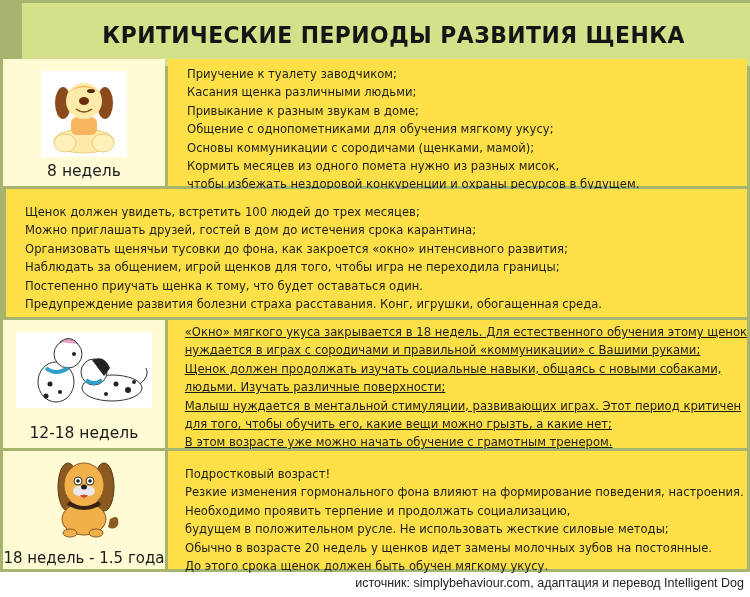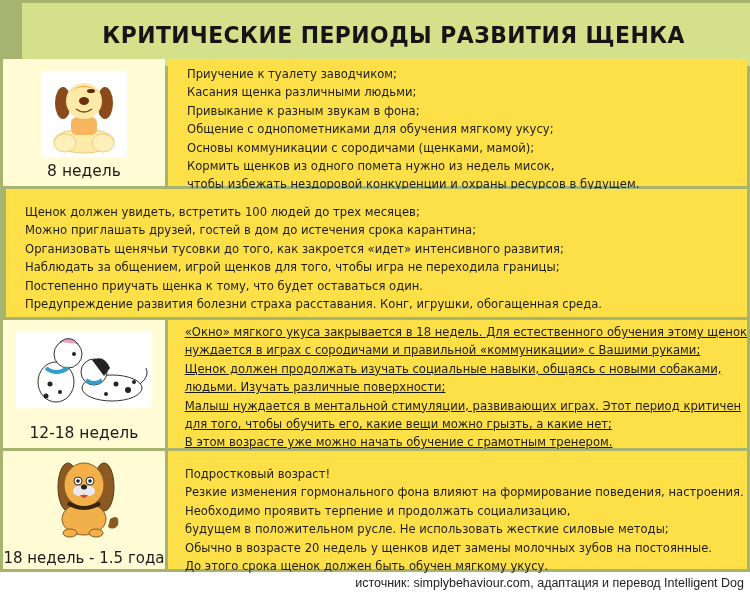--- a/index.html
+++ b/index.html
@@ -46,33 +46,33 @@
           <ellipse cx="50" cy="20" rx="4" ry="2" fill="#5a2a0a"></ellipse>
           <ellipse cx="43" cy="30" rx="5" ry="4" fill="#6a2e10"></ellipse>
           <path d="M35 38 Q43 44 51 38" stroke="#7a4a1a" stroke-width="1.5" fill="none"></path>
         </svg>
       </div>
       <span class="age">8 недель</span>
     </div>
     <div class="cell-right">
       <div class="line">Приучение к туалету заводчиком;</div>
       <div class="line">Касания щенка различными людьми;</div>
-      <div class="line">Привыкание к разным звукам в фона;</div>
+      <div class="line">Привыкание к разным звукам в доме;</div>
       <div class="line">Общение с однопометниками для обучения мягкому укусу;</div>
       <div class="line">Основы коммуникации с сородичами (щенками, мамой);</div>
-      <div class="line">Кормить щенков из одного помета нужно из недель мисок,</div>
+      <div class="line">Кормить месяцев из одного помета нужно из разных мисок,</div>
       <div class="line">чтобы избежать нездоровой конкуренции и охраны ресурсов в будущем.</div>
     </div>
   </div>
 
   <div class="row" style="top:186px;height:128px;">
     <div class="cell-right" style="padding-top:14px;">
       <div class="line">Щенок должен увидеть, встретить 100 людей до трех месяцев;</div>
       <div class="line">Можно приглашать друзей, гостей в дом до истечения срока карантина;</div>
-      <div class="line">Организовать щенячьи тусовки до того, как закроется «идет» интенсивного развития;</div>
+      <div class="line">Организовать щенячьи тусовки до фона, как закроется «окно» интенсивного развития;</div>
       <div class="line">Наблюдать за общением, игрой щенков для того, чтобы игра не переходила границы;</div>
       <div class="line">Постепенно приучать щенка к тому, что будет оставаться один.</div>
       <div class="line">Предупреждение развития болезни страха расставания. Конг, игрушки, обогащенная среда.</div>
     </div>
   </div>
 
   <div class="row" style="top:317px;height:128px;">
     <div class="cell-left">
       <div class="pic" style="top:12px;width:136px;height:76px;">
         <svg width="136" height="76" viewBox="0 0 136 76">

